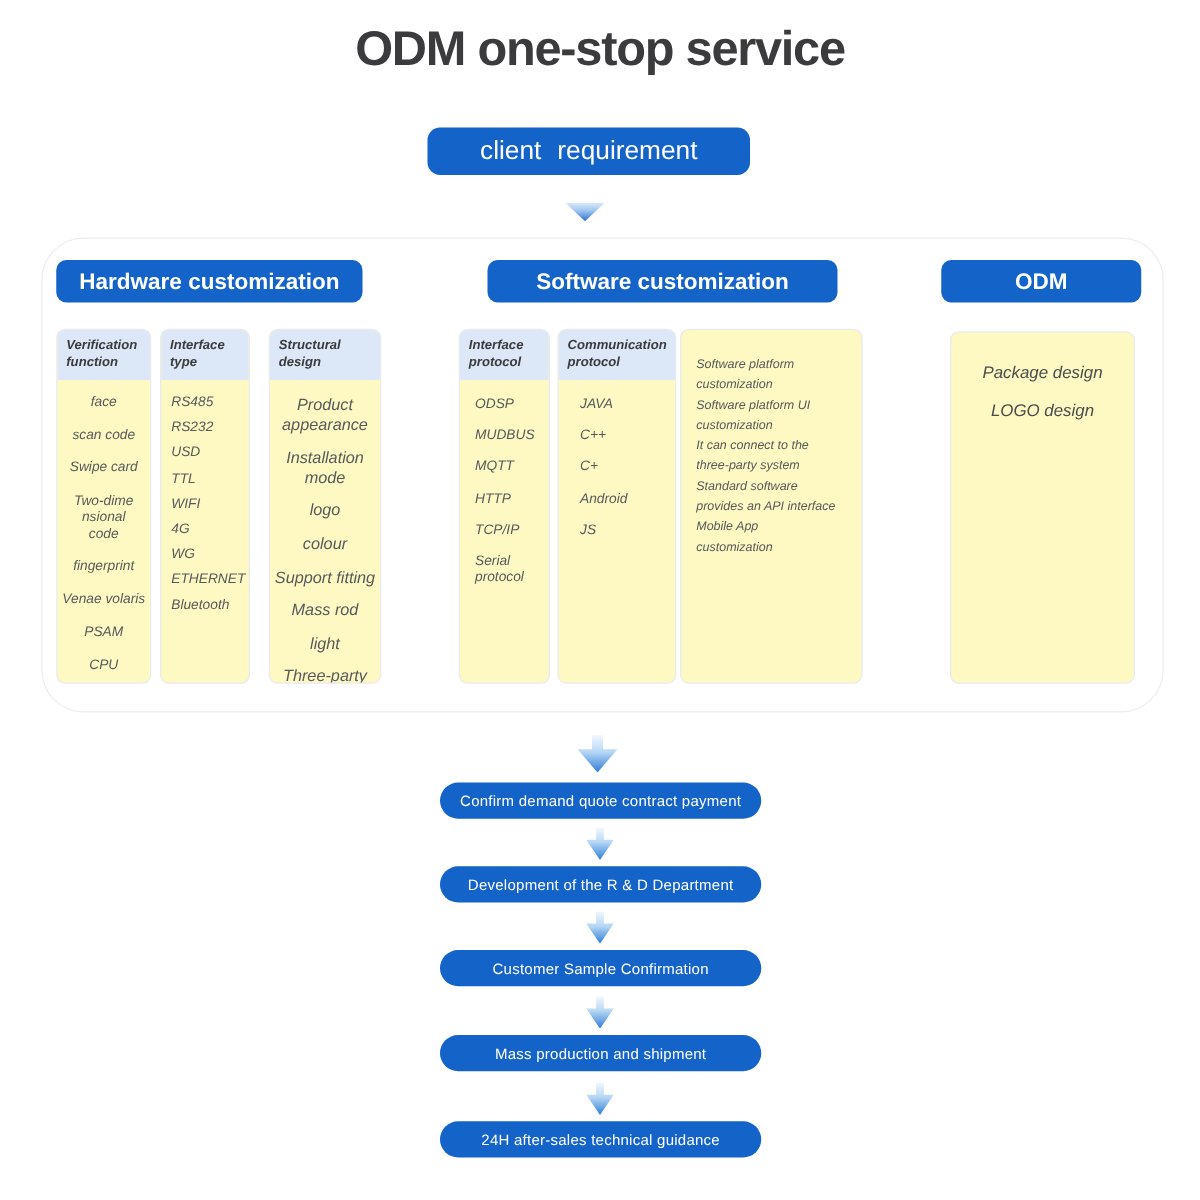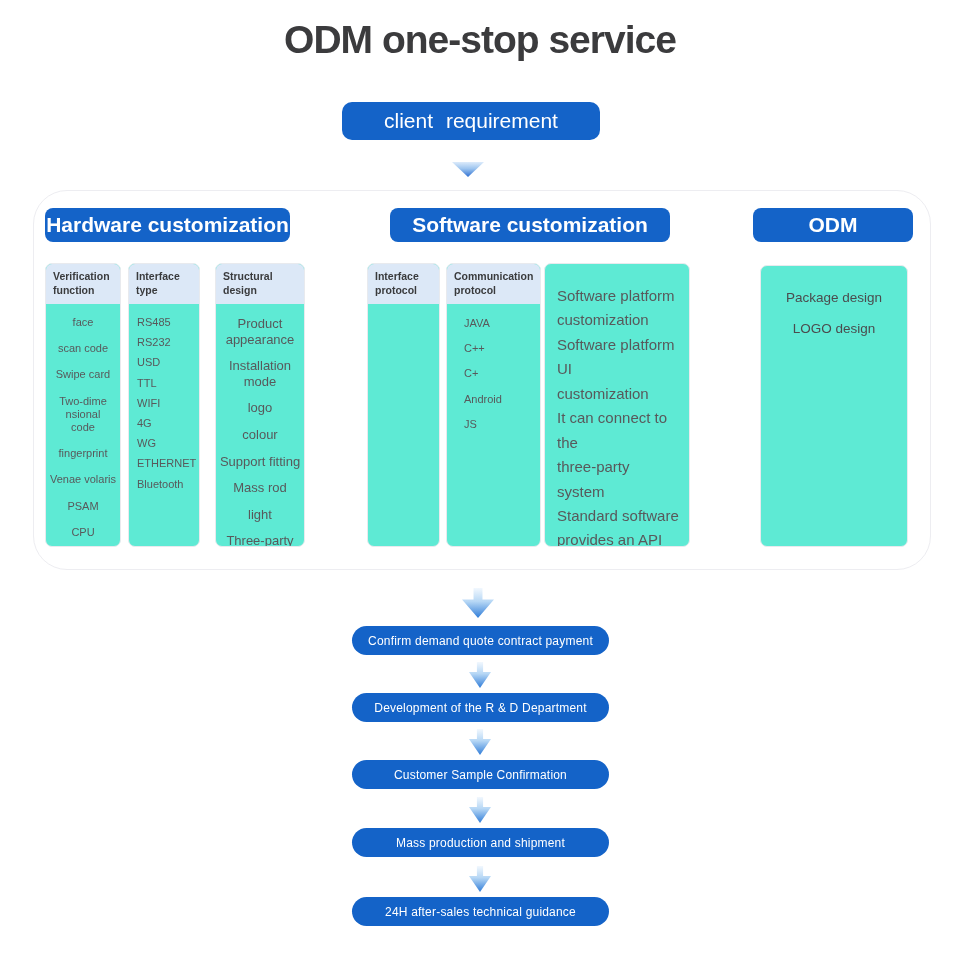--- a/index.html
+++ b/index.html
@@ -57,36 +57,37 @@
     border-radius: 34px;
   }
 
   
   .sec-head {
     position: absolute;
     height: 34px;
     background: #1463c8;
     border-radius: 8px;
     color: #ffffff;
-    font-size: 21px;
+    font-size: 18px;
     font-weight: bold;
     display: flex; align-items: center; justify-content: center;
   }
   .sec-head.hw  { left: 45px;  top: 208px; width: 245px; }
   .sec-head.sw  { left: 390px; top: 208px; width: 280px; }
   .sec-head.odm { left: 753px; top: 208px; width: 160px; }
 
   
   .card {
     position: absolute;
     top: 263px; height: 284px;
-    background: #5eead4;
+    background: #fef9c3;
     border: 1px solid #e8eaee;
     border-radius: 7px;
     overflow: hidden;
+    font-style: italic;
   }
   .card-head {
     min-height: 40px;
     background: #dce8f7;
     padding: 5px 7px;
     font-size: 10.5px;
     font-weight: bold;
     line-height: 1.3;
     color: #3a3b3d;
     display: flex; align-items: center;
@@ -108,21 +109,21 @@
   .card.c3 { left: 215px; width: 90px; }
   .card.c3 .card-body { padding: 12px 2px; gap: 11px; text-align: center; font-size: 13px; }
 
   .card.c4 { left: 367px; width: 73px; }
   .card.c4 .card-body { padding: 13px 0 0 12px; gap: 12px; text-align: left; }
 
   .card.c5 { left: 446px; width: 95px; }
   .card.c5 .card-body { padding: 13px 0 0 17px; gap: 12px; text-align: left; }
 
   .card.c6 { left: 544px; width: 146px; }
-  .card.c6 .card-body { padding: 20px 8px 0 12px; gap: 0; text-align: left; font-size: 15px; line-height: 1.63; }
+  .card.c6 .card-body { padding: 20px 8px 0 12px; gap: 0; text-align: left; font-size: 10px; line-height: 1.63; }
 
   .card.c7 { left: 760px; top: 265px; width: 148px; height: 282px; }
   .card.c7 .card-body { padding: 24px 4px 0 4px; gap: 15px; text-align: center; font-size: 13.5px; color: #4b4c4e; }
 
   
   .flow-btn {
     position: absolute;
     left: 352px; width: 257px; height: 29px;
     background: #1463c8;
     border-radius: 15px;
@@ -198,20 +199,29 @@
       <div class="li">Mass rod</div>
       <div class="li">light</div>
       <div class="li">Three-party
 platform
 access</div>
     </div>
 </div>
 
 <div class="card c4">
   <div class="card-head">Interface protocol</div>
+  <div class="card-body">
+      <div class="li">ODSP</div>
+      <div class="li">MUDBUS</div>
+      <div class="li">MQTT</div>
+      <div class="li">HTTP</div>
+      <div class="li">TCP/IP</div>
+      <div class="li">Serial
+protocol</div>
+    </div>
 </div>
 
 <div class="card c5">
   <div class="card-head">Communication protocol</div>
   <div class="card-body">
       <div class="li">JAVA</div>
       <div class="li">C++</div>
       <div class="li">C+</div>
       <div class="li">Android</div>
       <div class="li">JS</div>

